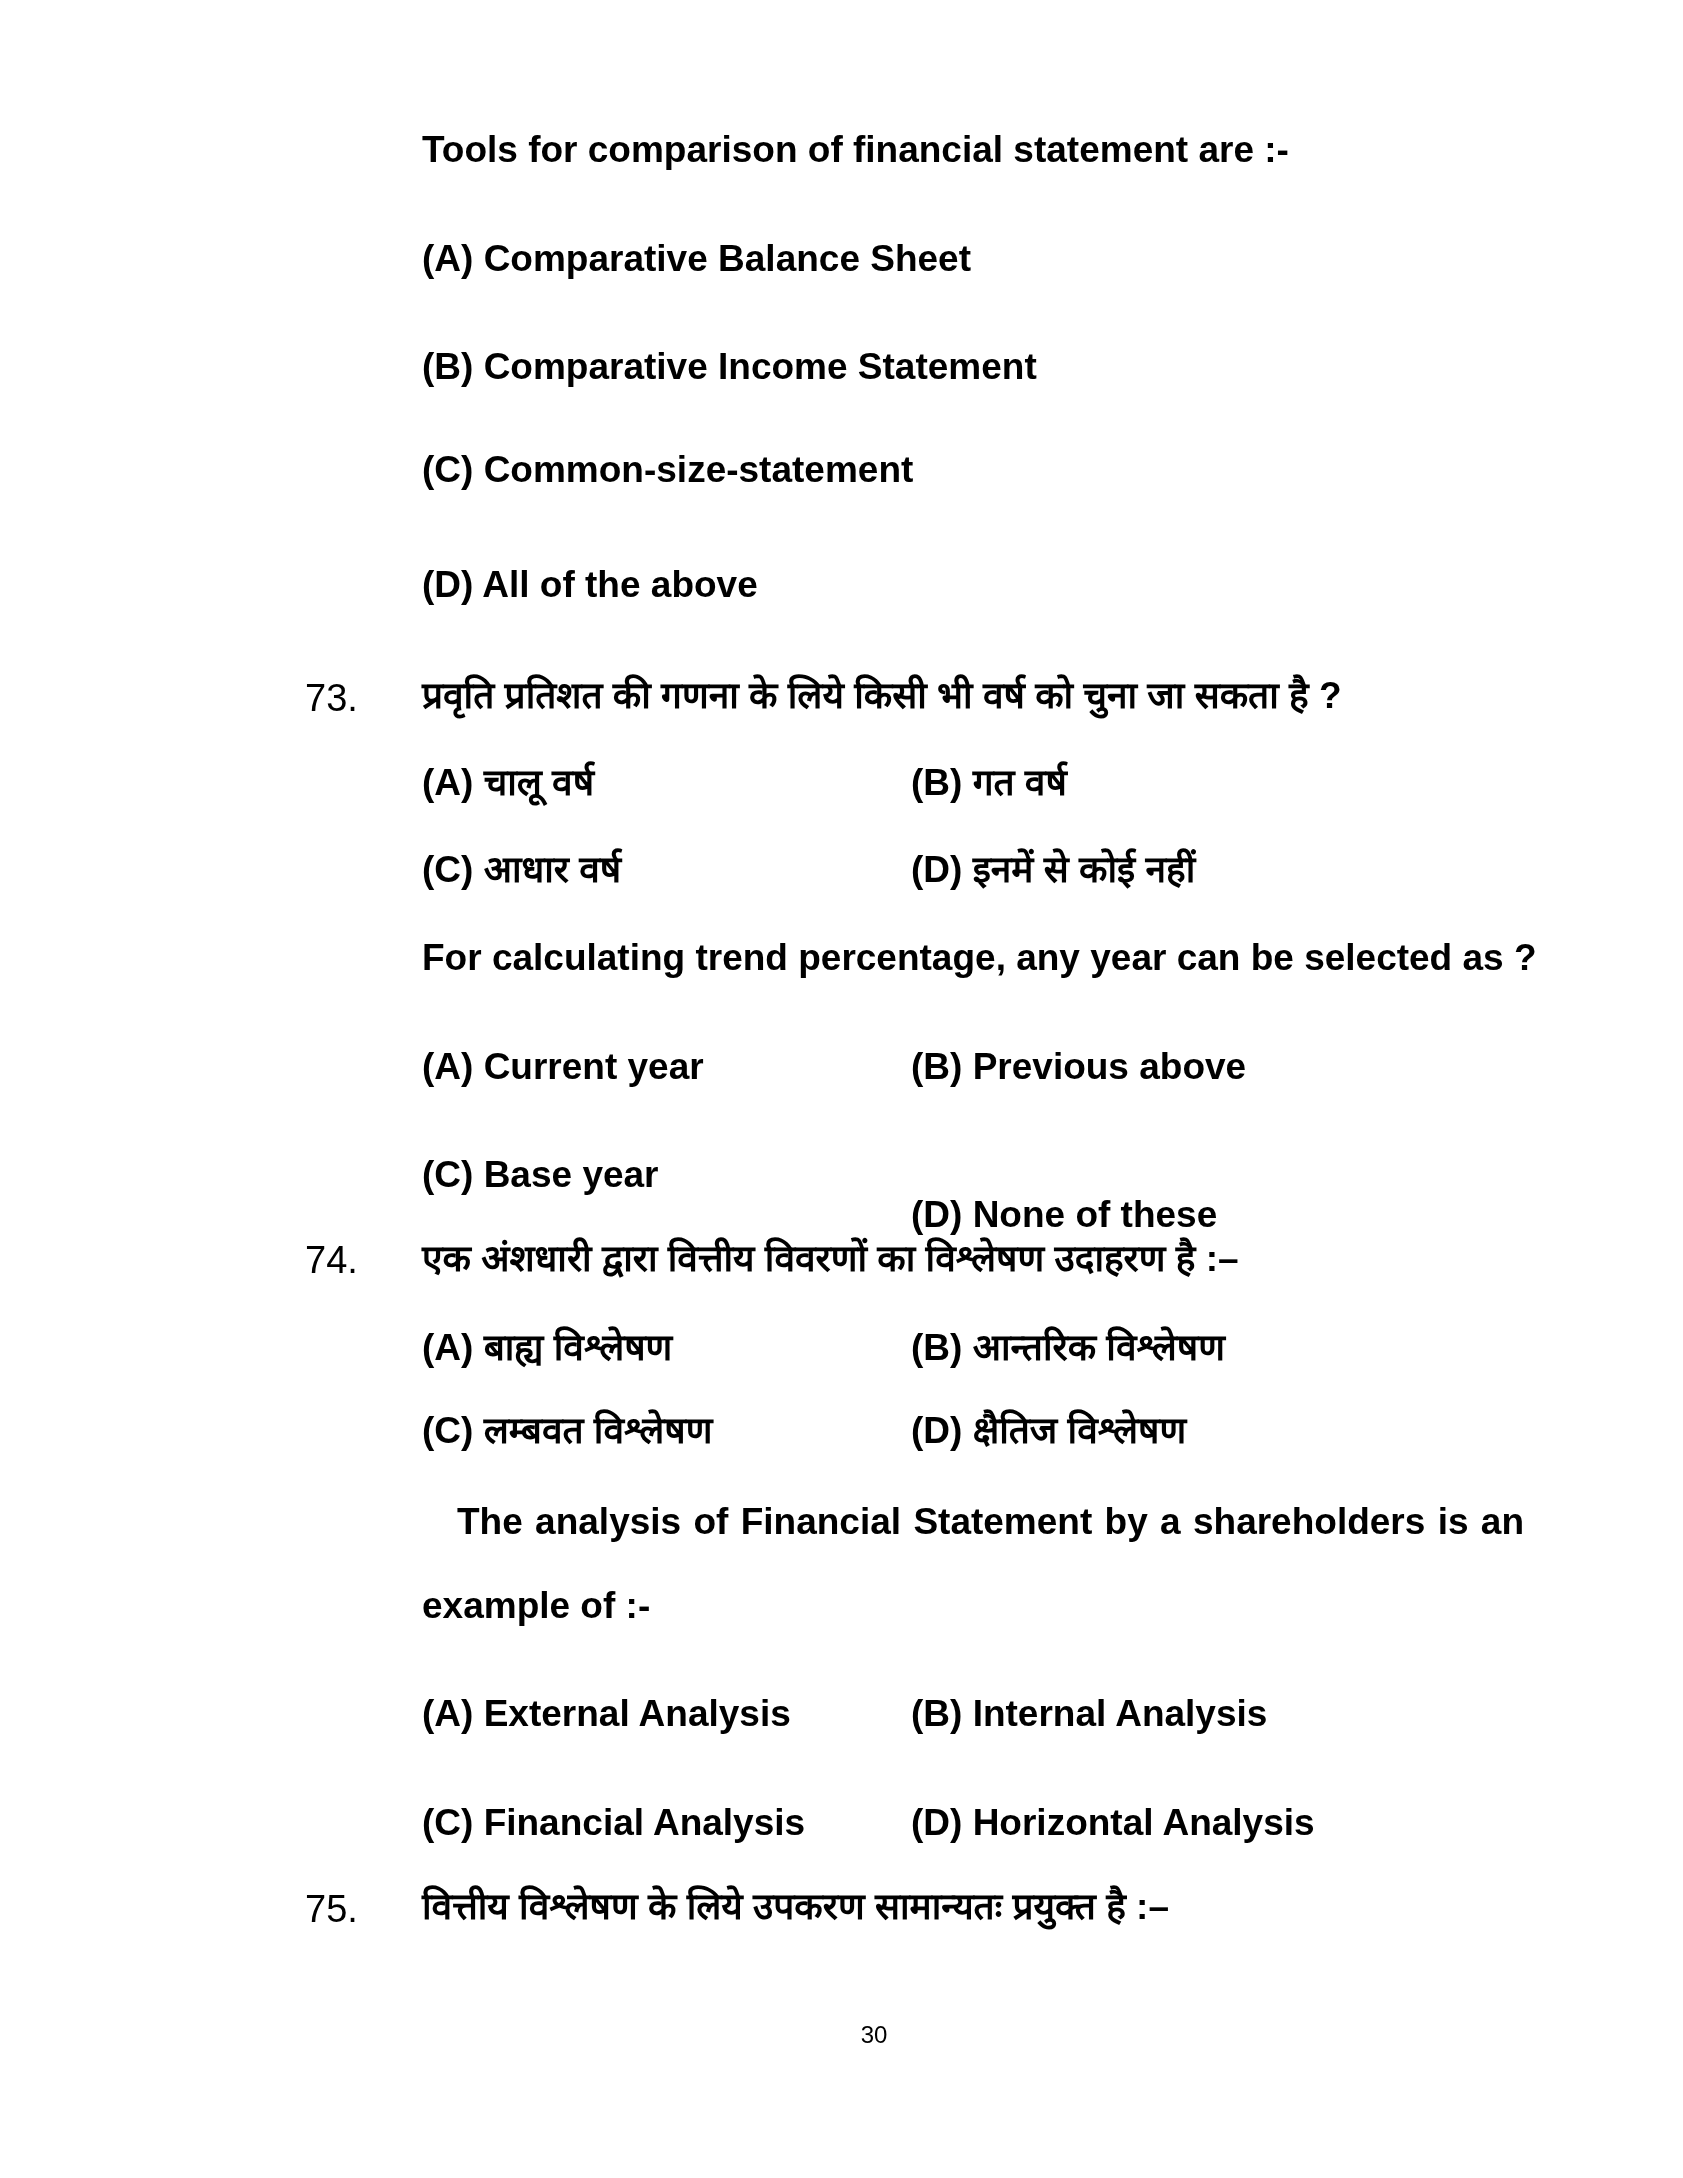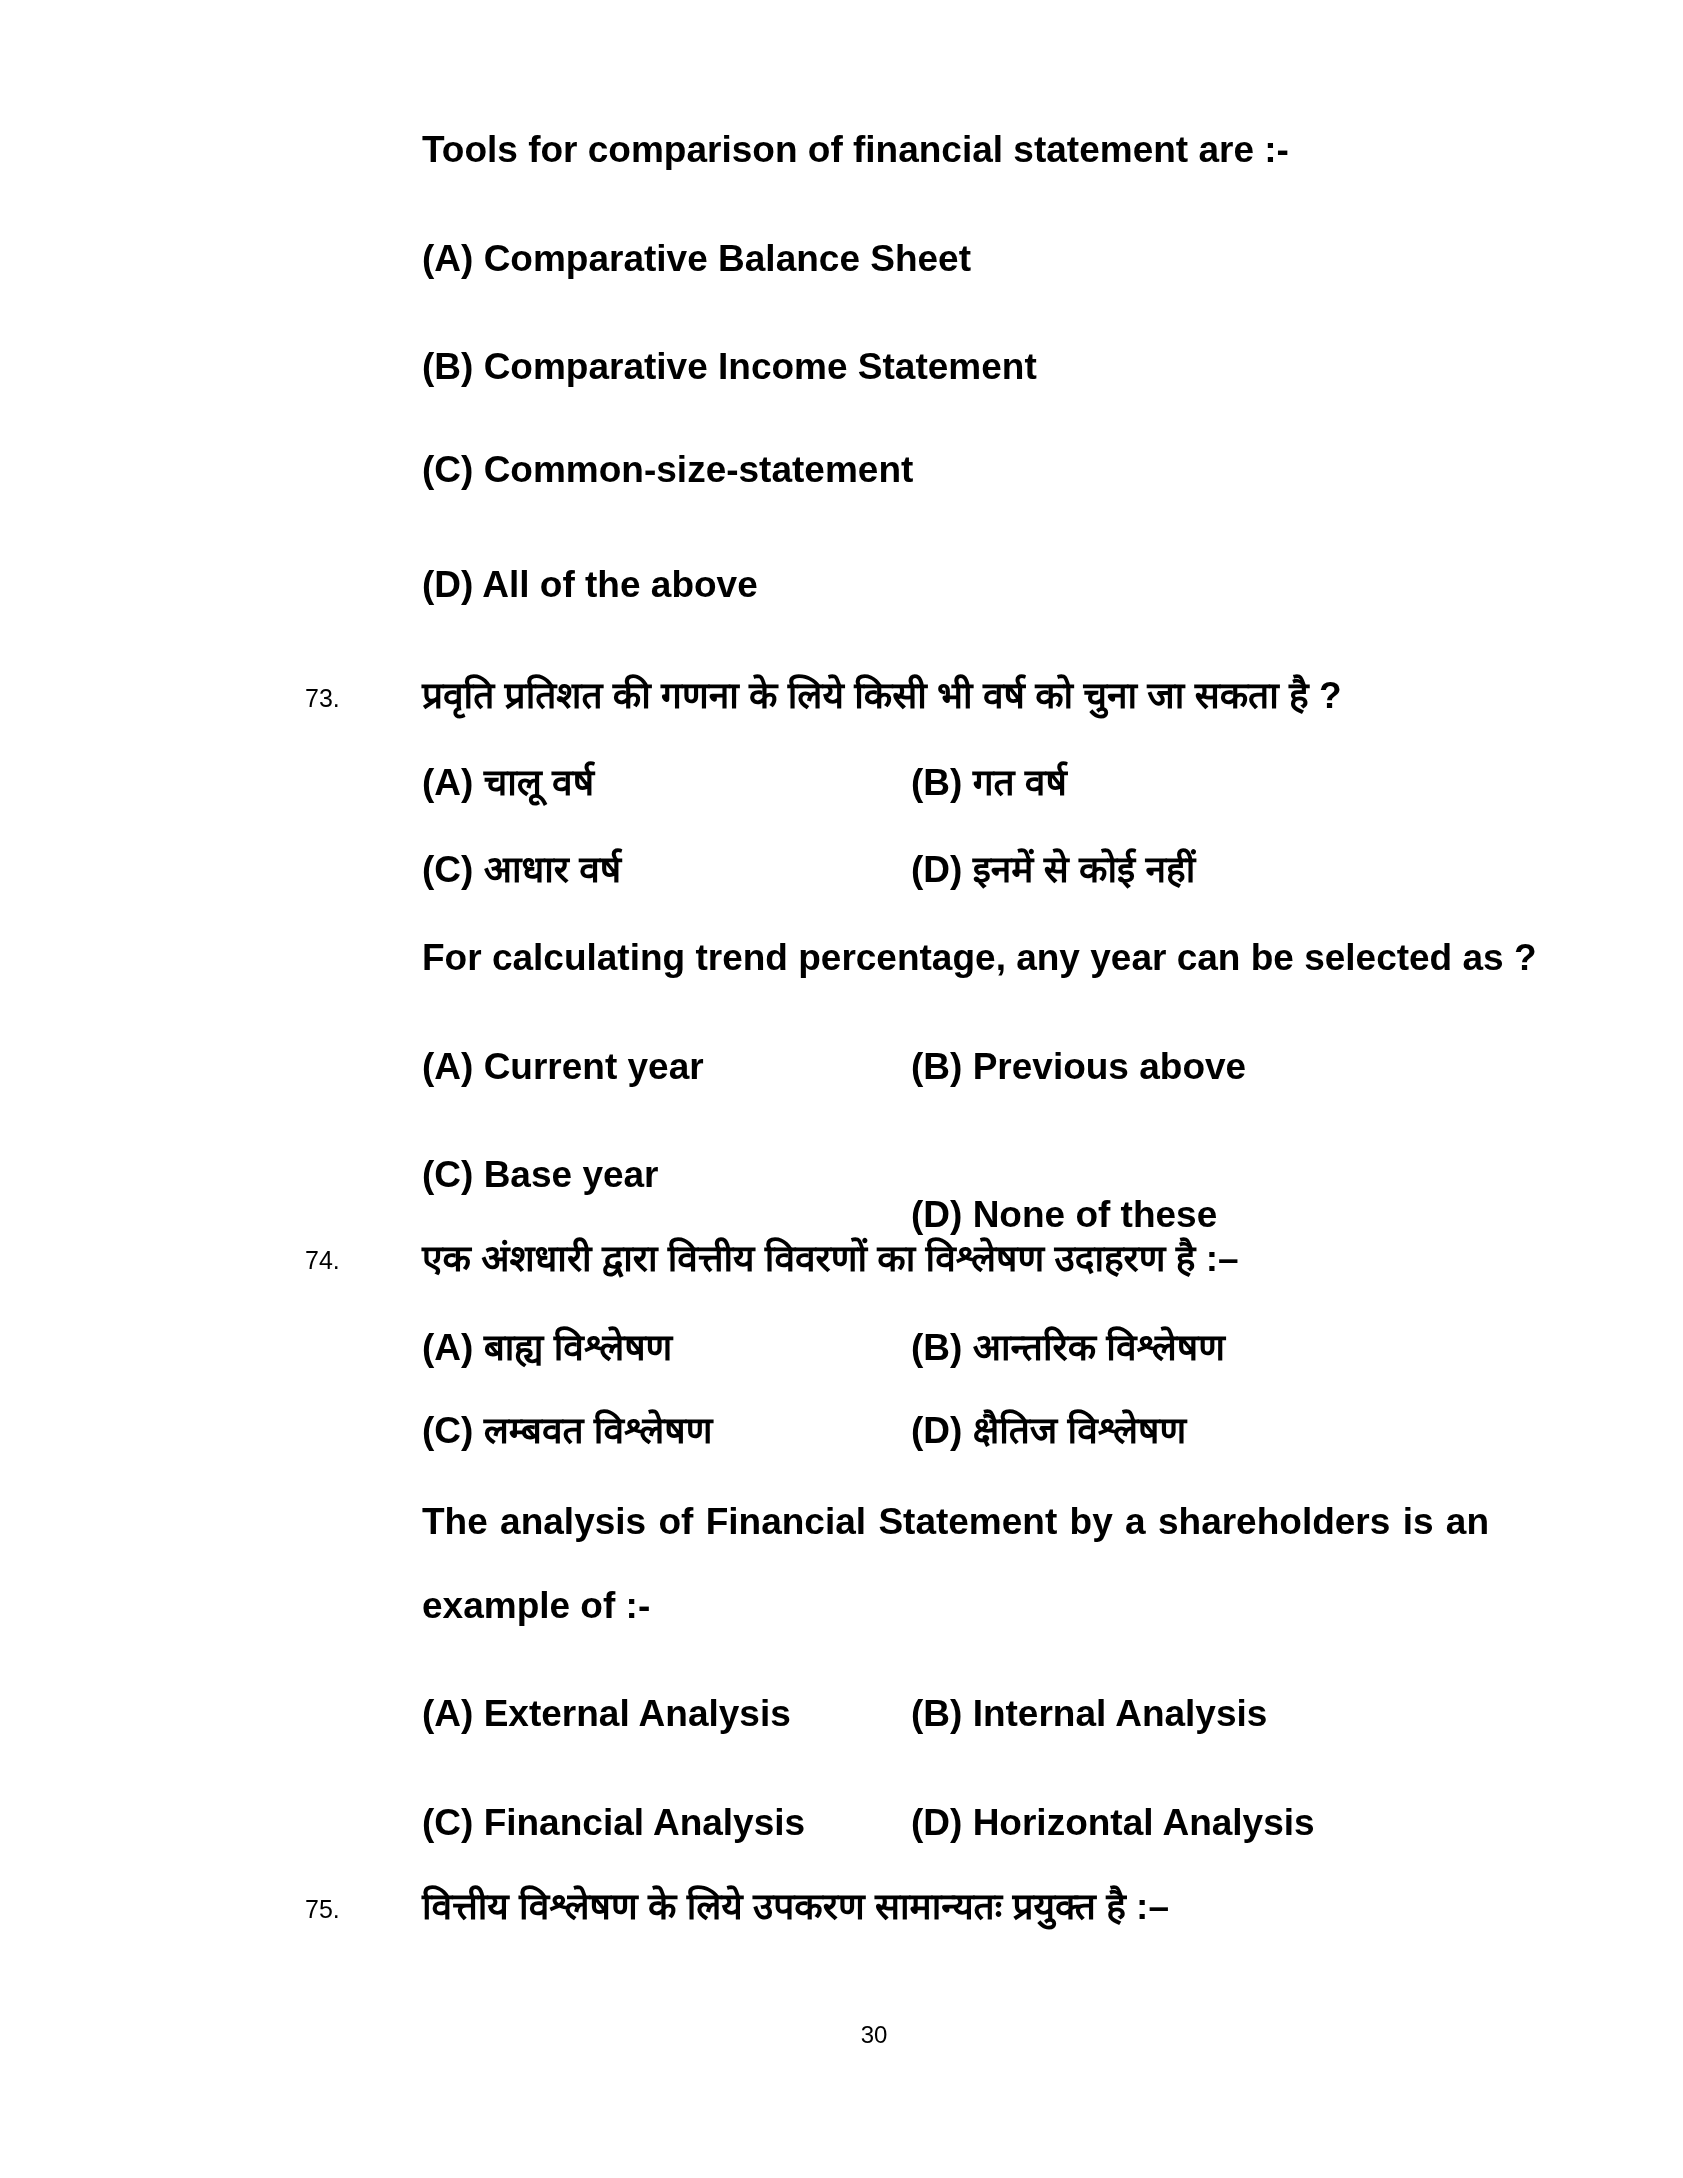--- a/index.html
+++ b/index.html
@@ -1,22 +1,22 @@
 <!DOCTYPE html>
 <html><head>
 <meta charset="utf-8">
 <style>
   html, body { margin: 0; padding: 0; background: #ffffff; }
   body { width: 1683px; height: 2178px; position: relative; overflow: hidden;
          font-family: "Liberation Sans", sans-serif; color: #000000; }
   .ln { position: absolute; font-size: 37px; line-height: 37px; white-space: nowrap; }
-  .qnum { position: absolute; font-size: 25px; line-height: 29px; white-space: nowrap; left: 305px; }
+  .qnum { position: absolute; font-size: 38px; line-height: 29px; white-space: nowrap; left: 305px; }
   .col-l { left: 422px; font-weight: bold; }
   .col-r { left: 911px; font-weight: bold; }
-  .justify { width: 1067px; text-align: justify; text-align-last: justify; white-space: normal; }
+  .justify { width: 1067px; text-align: justify; text-align-last: justify; white-space: normal; margin-left: 35px; }
   .pageno { position: absolute; left: 0; width: 1748px; text-align: center; font-size: 24px; line-height: 24px; }
 </style>
 </head>
 <body>
 
 <div class="ln col-l" style="top:131px">Tools for comparison of financial statement are :-</div>
 <div class="ln col-l" style="top:240px">(A) Comparative Balance Sheet</div>
 <div class="ln col-l" style="top:348px">(B) Comparative Income Statement</div>
 <div class="ln col-l" style="top:451px">(C) Common-size-statement</div>
 <div class="ln col-l" style="top:566px">(D) All of the above</div>

